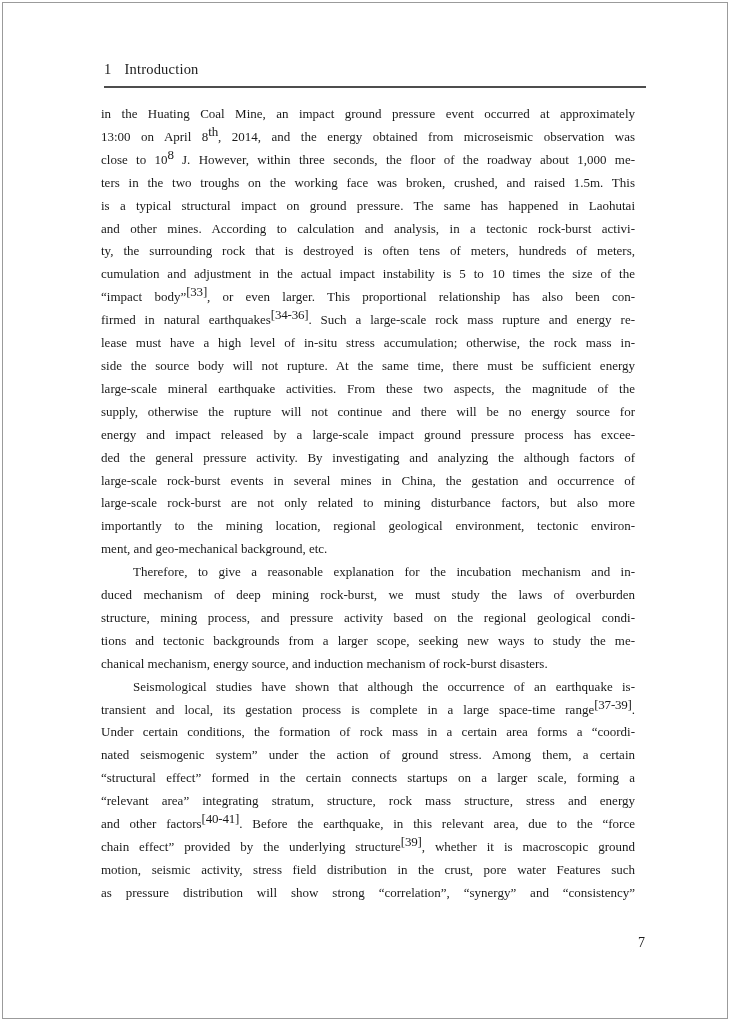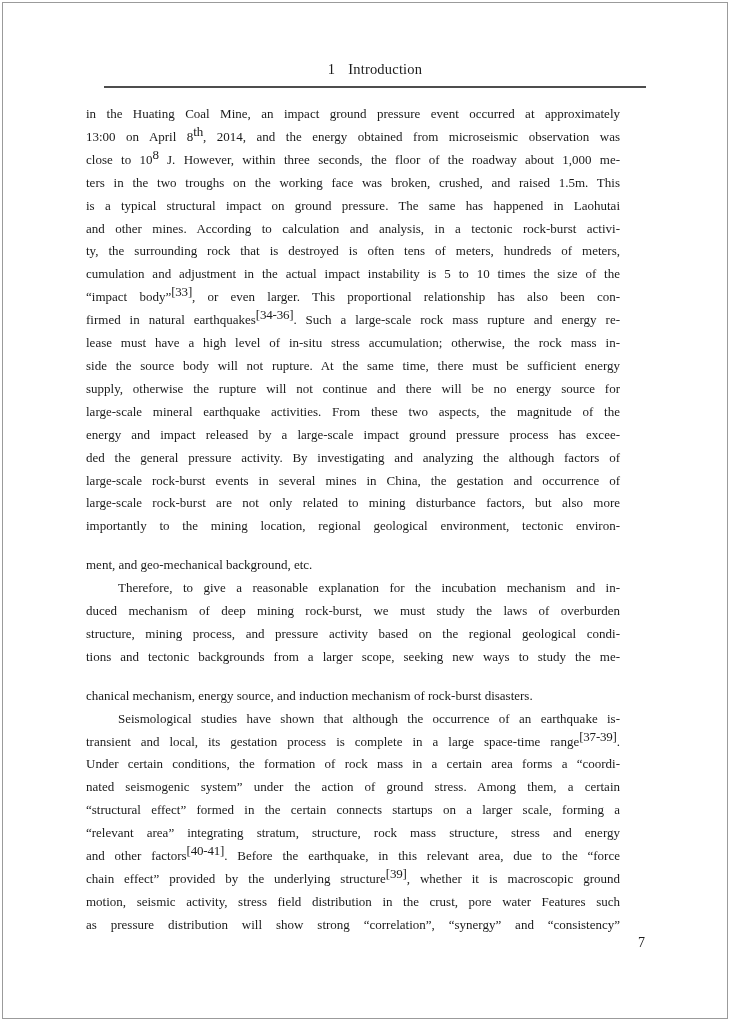--- a/index.html
+++ b/index.html
@@ -20,51 +20,49 @@
     inset: 2px;
     border: 1px solid var(--page-border, #9b9b9b);
     background: var(--background, #ffffff);
     box-sizing: border-box;
   }
   .header-title {
     position: absolute;
     top: 58px;
     left: 101px;
     width: 542px;
-    text-align: center;
     font-size: 14.5px;
     letter-spacing: 0.2px;
     white-space: nowrap;
   }
   .header-title .num {
     margin-right: 13px;
   }
   .header-rule {
     position: absolute;
     top: 83px;
     left: 101px;
     width: 542px;
     height: 2px;
     background: var(--rule, #4d4d4d);
   }
   .page-body {
     position: absolute;
     top: 100px;
-    left: 83px;
+    left: 98px;
     width: 534px;
     font-size: 13px;
     line-height: 22.9px;
   }
   .line {
     text-align: justify;
     text-align-last: justify;
   }
   .line.no-just {
     text-align-last: left;
-    margin-top: 16px;
   }
   .line.indent {
     text-indent: 32px;
   }
   .page-body sup {
     font-size: 13px;
     line-height: 0;
     vertical-align: super;
     letter-spacing: -0.2px;
   }
@@ -95,22 +93,22 @@
         <div class="line">close to 10<sup>8</sup> J. However, within three seconds, the floor of the roadway about 1,000 me-</div>
         <div class="line">ters in the two troughs on the working face was broken, crushed, and raised 1.5m. This</div>
         <div class="line">is a typical structural impact on ground pressure. The same has happened in Laohutai</div>
         <div class="line">and other mines. According to calculation and analysis, in a tectonic rock-burst activi-</div>
         <div class="line">ty, the surrounding rock that is destroyed is often tens of meters, hundreds of meters,</div>
         <div class="line">cumulation and adjustment in the actual impact instability is 5 to 10 times the size of the</div>
         <div class="line">“impact body”<sup>[33]</sup>, or even larger. This proportional relationship has also been con-</div>
         <div class="line">firmed in natural earthquakes<sup>[34-36]</sup>. Such a large-scale rock mass rupture and energy re-</div>
         <div class="line">lease must have a high level of in-situ stress accumulation; otherwise, the rock mass in-</div>
         <div class="line">side the source body will not rupture. At the same time, there must be sufficient energy</div>
+        <div class="line">large-scale mineral earthquake activities. From these two aspects, the magnitude of the</div>
         <div class="line">supply, otherwise the rupture will not continue and there will be no energy source for</div>
-        <div class="line">large-scale mineral earthquake activities. From these two aspects, the magnitude of the</div>
         <div class="line">energy and impact released by a large-scale impact ground pressure process has excee-</div>
         <div class="line">ded the general pressure activity. By investigating and analyzing the although factors of</div>
         <div class="line">large-scale rock-burst events in several mines in China, the gestation and occurrence of</div>
         <div class="line">large-scale rock-burst are not only related to mining disturbance factors, but also more</div>
         <div class="line">importantly to the mining location, regional geological environment, tectonic environ-</div>
         <div class="line no-just">ment, and geo-mechanical background, etc.</div>
       </div>
       <div class="paragraph">
         <div class="line indent">Therefore, to give a reasonable explanation for the incubation mechanism and in-</div>
         <div class="line">duced mechanism of deep mining rock-burst, we must study the laws of overburden</div>

